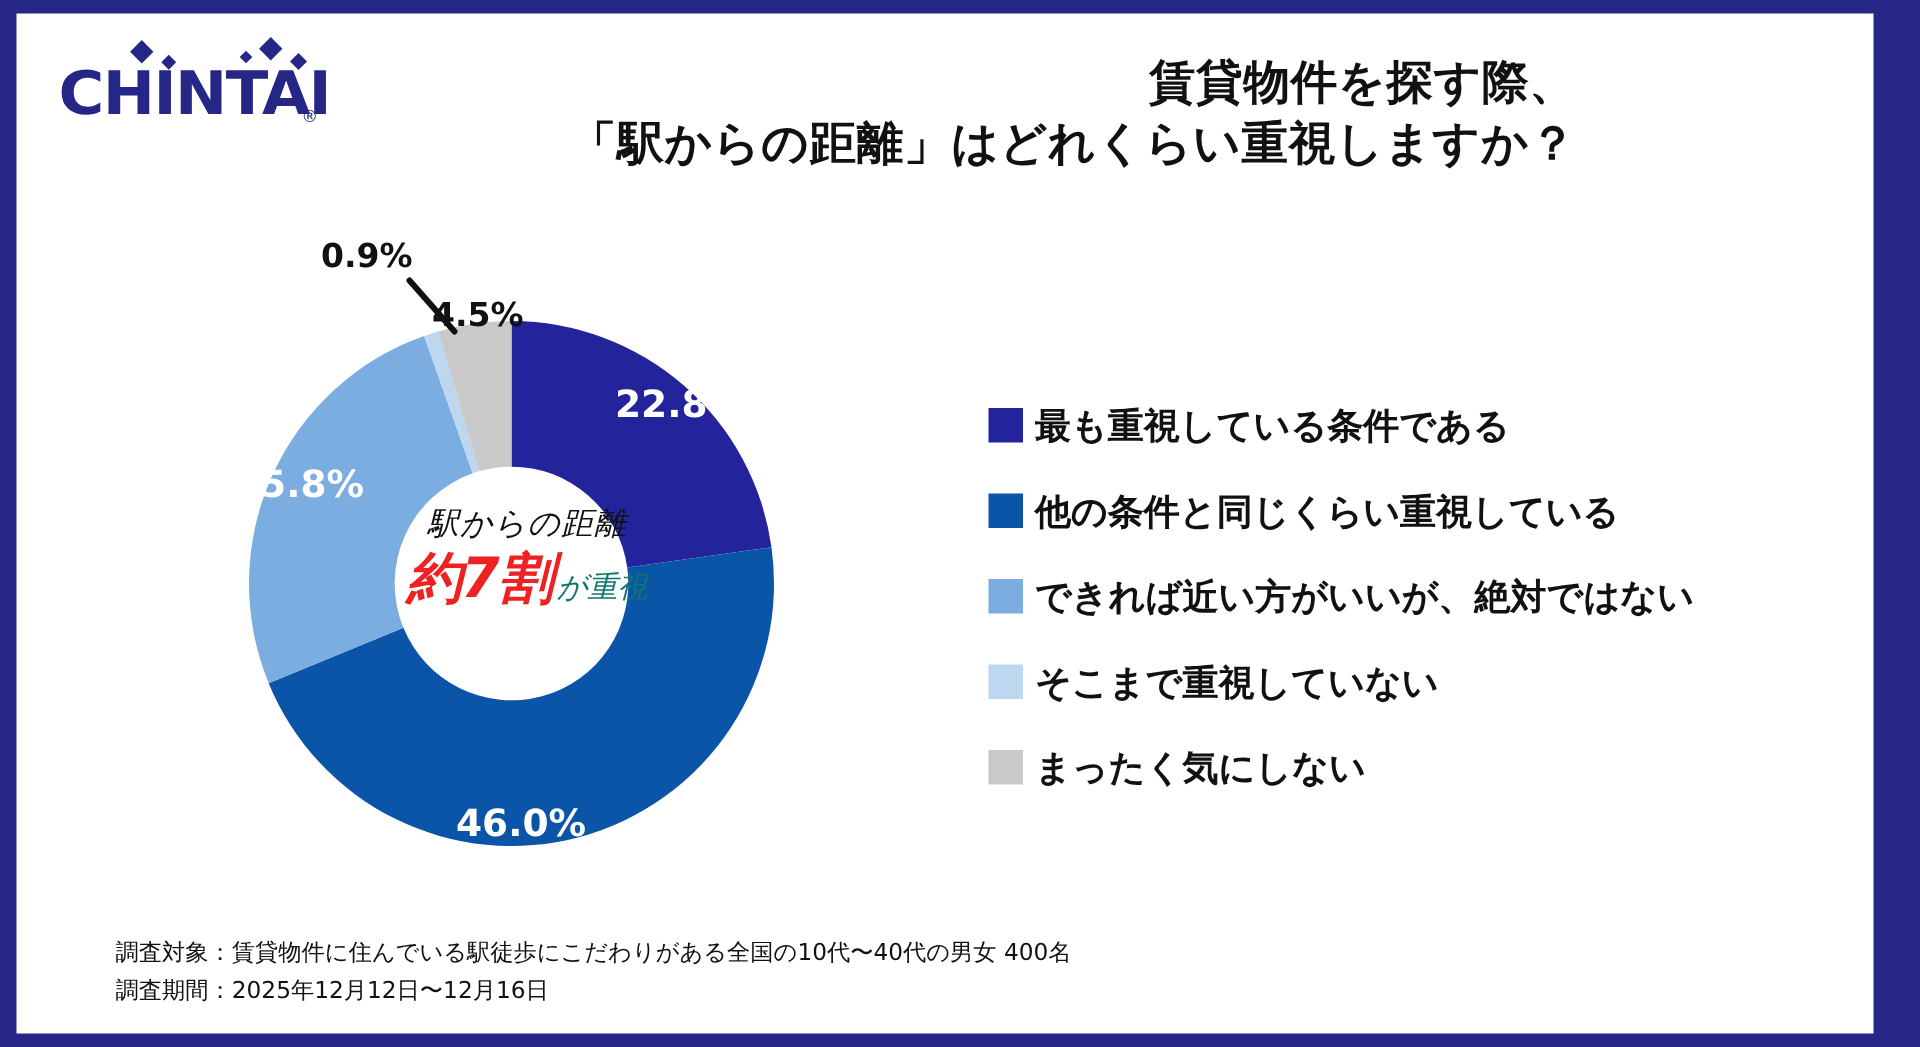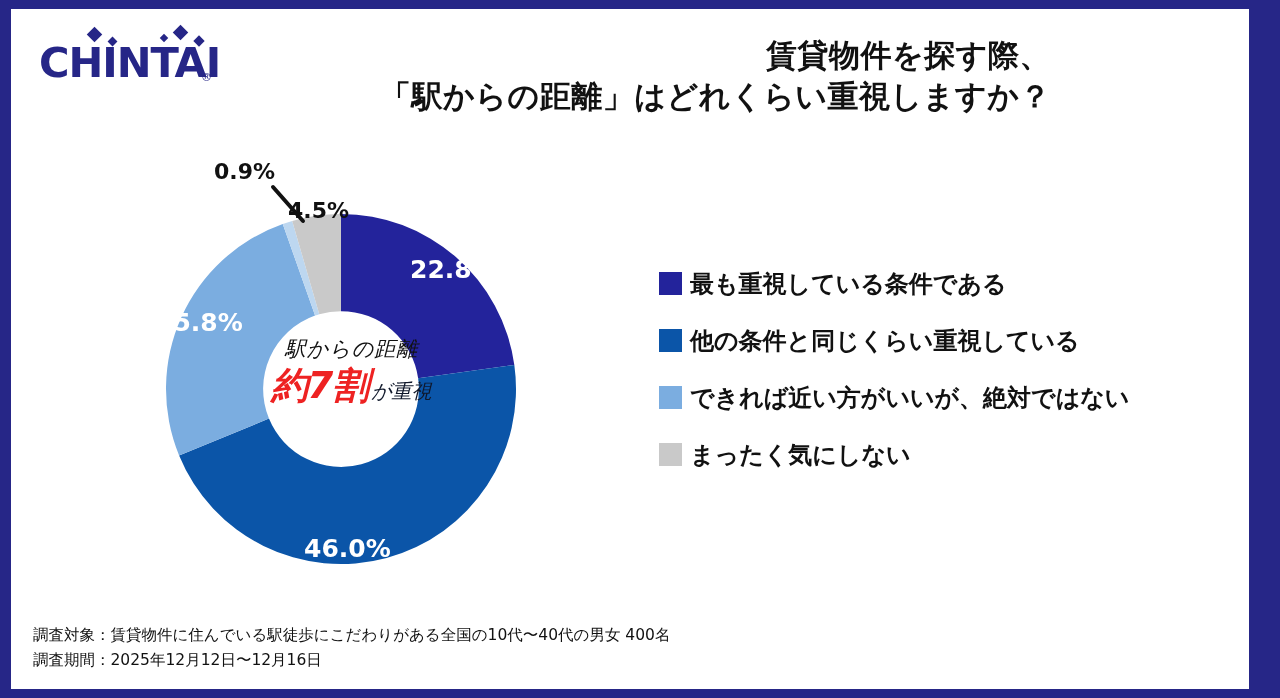--- a/index.html
+++ b/index.html
@@ -134,21 +134,21 @@
     font-family: "DejaVu Sans", sans-serif;
     font-weight: bold;
     font-size: 37px;
     color: #EE2222;
     letter-spacing: -1px;
     vertical-align: baseline;
   }
   #center-suffix {
     font-family: "DejaVu Sans", sans-serif;
     font-size: 20px;
-    color: #0f172a;
+    color: #0f766e;
     font-weight: 500;
     vertical-align: baseline;
     margin-left: 3px;
   }
 
   
   #legend {
     position: absolute;
     left: 648px;
     top: 246px;
@@ -178,21 +178,21 @@
   #footnotes {
     position: absolute;
     left: 22px;
     bottom: 16px;
     font-family: "DejaVu Sans", sans-serif;
     font-size: 15.5px;
     color: #111111;
     line-height: 1.62;
     font-weight: 500;
   }
-  .footnote-line { display: block; white-space: nowrap; }
+  .footnote-line { display: block; white-space: nowrap; margin-left: 44px; }
 </style>
 </head>
 <body>
 
 <div id="page">
   <div id="canvas">
 
     <div id="logo">
       <div class="dia" style="left:56px;  top:2px;  width:11px; height:11px;"></div>
       <div class="dia" style="left:76px;  top:11px; width:7px;  height:7px;"></div>
@@ -241,20 +241,24 @@
       </div>
       <div class="legend-row">
         <span class="legend-swatch" style="background:#0B55A8"></span>
         <span class="legend-label">他の条件と同じくらい重視している</span>
       </div>
       <div class="legend-row">
         <span class="legend-swatch" style="background:#7BADE0"></span>
         <span class="legend-label">できれば近い方がいいが、絶対ではない</span>
       </div>
       <div class="legend-row">
+        <span class="legend-swatch" style="background:#BDD7F0"></span>
+        <span class="legend-label">そこまで重視していない</span>
+      </div>
+      <div class="legend-row">
         <span class="legend-swatch" style="background:#C9C9C9"></span>
         <span class="legend-label">まったく気にしない</span>
       </div>
     </div>
 
     <div id="footnotes">
       <span class="footnote-line">調査対象：賃貸物件に住んでいる駅徒歩にこだわりがある全国の10代〜40代の男女 400名</span>
       <span class="footnote-line">調査期間：2025年12月12日〜12月16日</span>
     </div>
 

